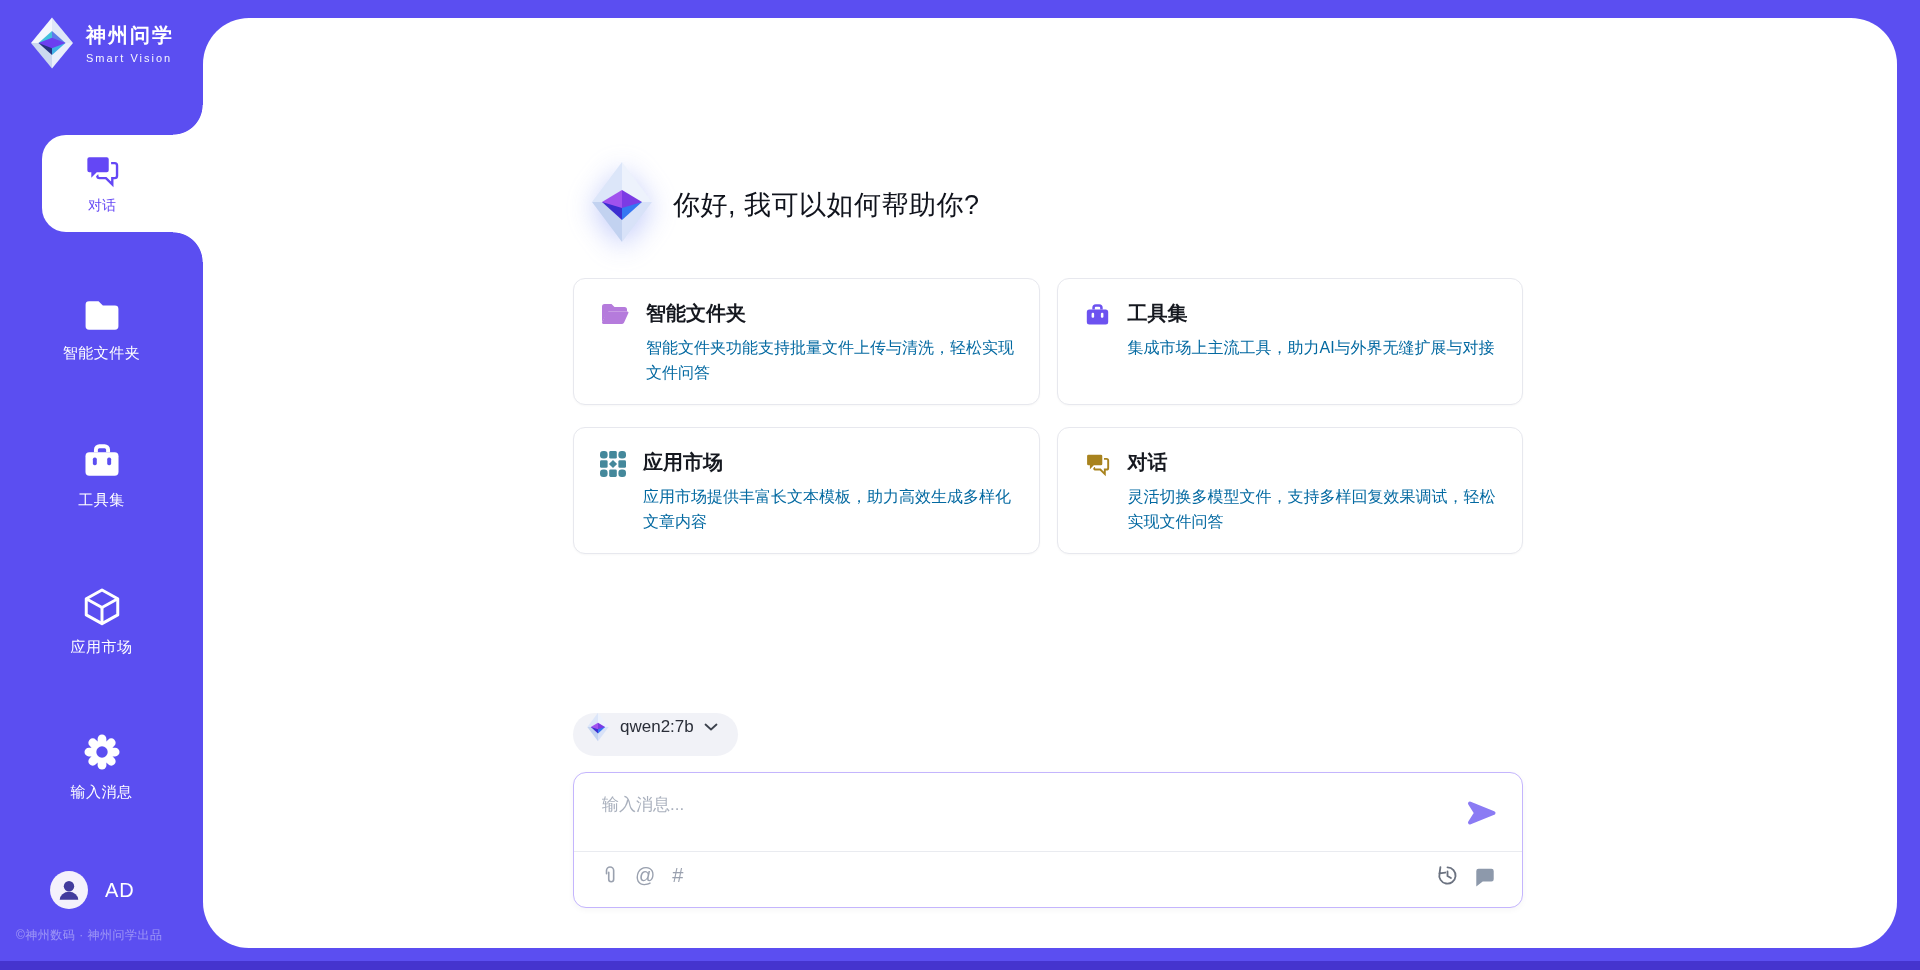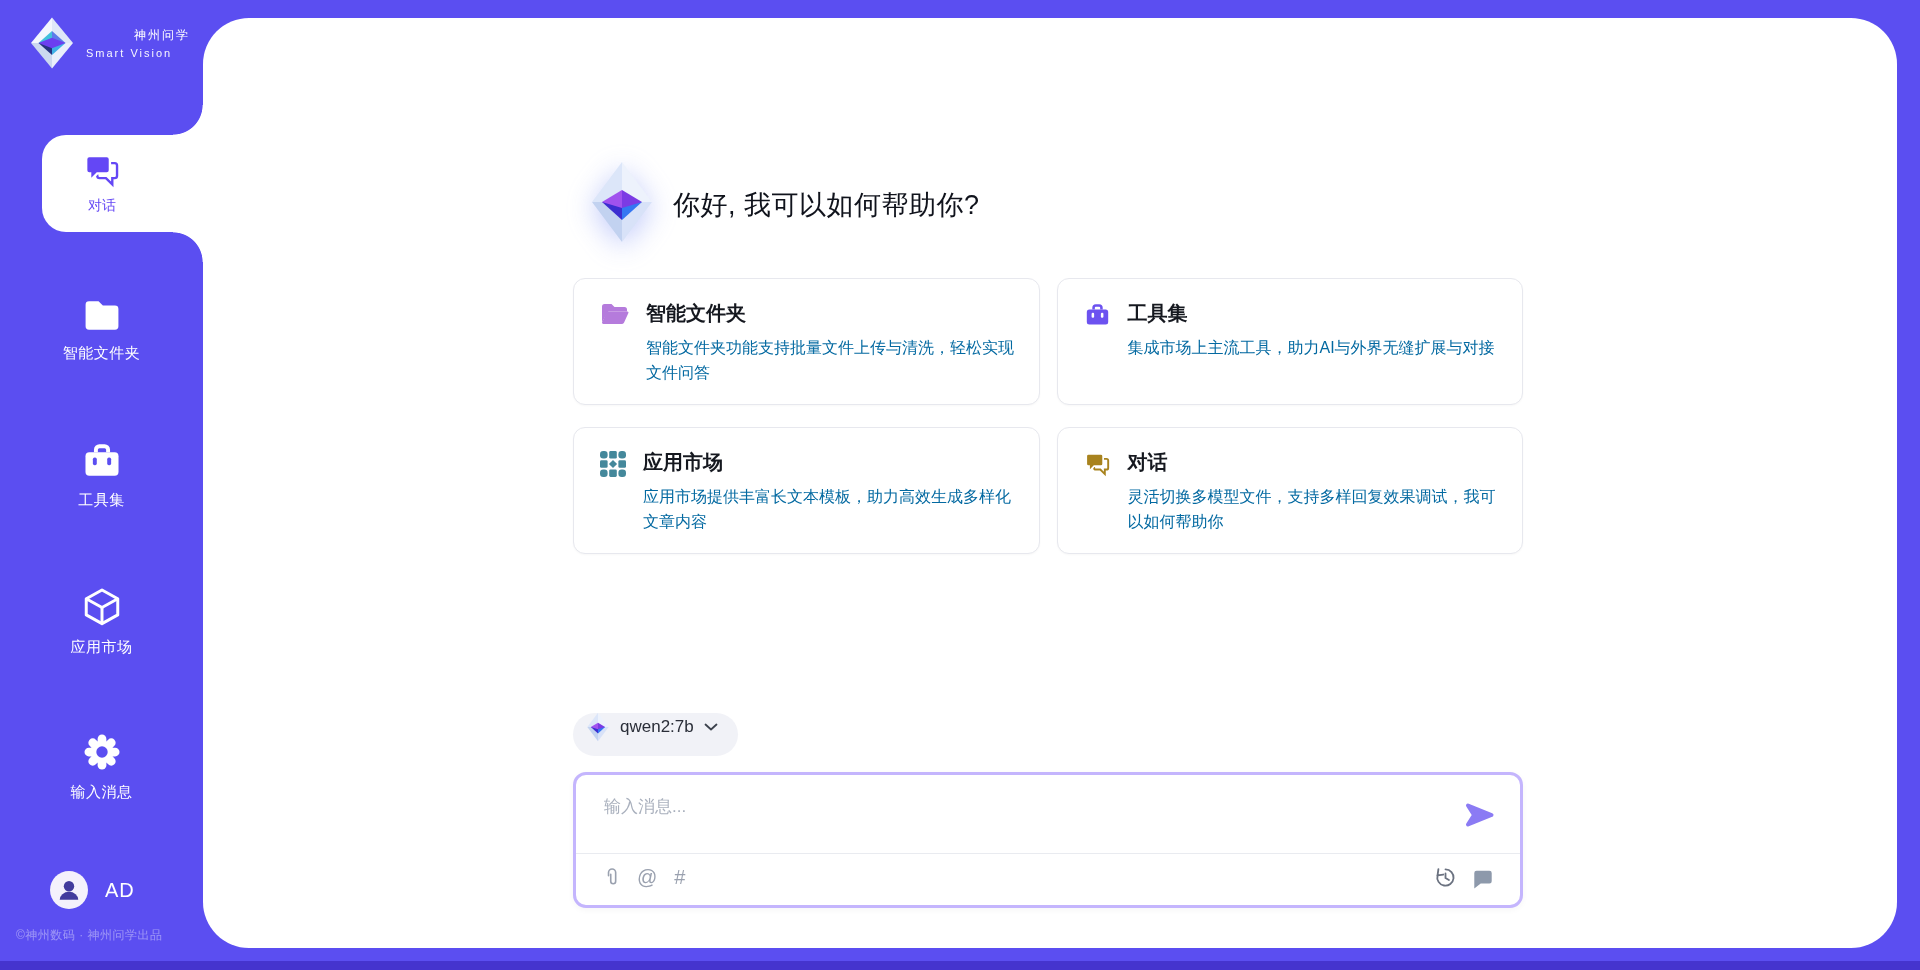--- a/index.html
+++ b/index.html
@@ -15,21 +15,21 @@
     position:absolute; left:203px; top:18px; width:1694px; height:930px;
     background:#ffffff; border-radius:46px; z-index:1;
   }
   .bottom-strip {
     position:absolute; left:0; bottom:0; width:100%; height:9px;
     background:#4534CE; z-index:5;
   }
   
   .brand { position:absolute; left:28px; top:16px; display:flex; align-items:center; gap:10px; z-index:3; }
   .brand-text { display:flex; flex-direction:column; color:#fff; }
-  .brand-name { font-size:12px; font-weight:400; letter-spacing:2px;margin-left:48px; }
+  .brand-name { font-size:20px; font-weight:700; letter-spacing:2px; }
   .brand-sub { font-size:11px; letter-spacing:2px; margin-top:3px; opacity:.95; }
 
   .active-tab {
     position:absolute; left:42px; top:135px; width:161px; height:97px;
     background:#fff; border-radius:24px 0 0 24px; z-index:2; cursor:pointer;
   }
   .tab-inner {
     width:120px; height:100%; display:flex; flex-direction:column;
     align-items:center; justify-content:center; gap:7px;
   }
@@ -68,21 +68,21 @@
 
   .model-pill {
     position:absolute; left:573px; top:713px; height:43px; z-index:3;
     display:inline-flex; align-items:center; gap:10px; padding:0 20px 16px 13px;
     background:#F1F2F7; border-radius:22px; cursor:pointer;
   }
   .model-label { font-size:17px; color:#2a2e38; }
 
   .composer {
     position:absolute; left:573px; top:772px; width:950px; height:136px; z-index:3;
-    background:#fff; border:3px solid #c4b5fd; border-radius:13px;
+    background:#fff; border:1px solid #c4b5fd; border-radius:13px;
     box-shadow:0 2px 6px rgba(16,24,40,.04);
   }
   .composer textarea {
     position:absolute; left:28px; top:20px; width:800px; height:50px;
     border:none; outline:none; resize:none; background:transparent;
     font-family:inherit; font-size:17px; color:#333a46;
   }
   .composer textarea::placeholder { color:#A9B0BD; }
   .send-btn { position:absolute; right:25px; top:27px; width:30px; height:26px; cursor:pointer; }
   .composer-divider { position:absolute; left:0; right:0; top:78px; height:1px; background:#E9EBF0; }
@@ -238,21 +238,21 @@
     </div>
   </div>
 
   <div class="card">
     <svg class="card-icon" width="27" height="27" viewBox="0 0 48 48">
       <path d="M21 14 h19 a3 3 0 0 1 3 3 v13 a3 3 0 0 1 -3 3 h-3 v8 l-8 -8 h-8 a3 3 0 0 1 -3 -3 v-3" fill="none" stroke="#A8831E" stroke-width="3.4"></path>
       <path d="M8 5 h22 a4 4 0 0 1 4 4 v14 a4 4 0 0 1 -4 4 H18 l-9 9 v-9 H8 a4 4 0 0 1 -4 -4 V9 a4 4 0 0 1 4 -4 z" fill="#A8831E" stroke="#ffffff" stroke-width="3"></path>
     </svg>
     <div>
       <div class="card-title">对话</div>
-      <div class="card-desc">灵活切换多模型文件，支持多样回复效果调试，我可以如何帮助你</div>
+      <div class="card-desc">灵活切换多模型文件，支持多样回复效果调试，轻松实现文件问答</div>
     </div>
   </div>
 
 </div>
 
 <div class="model-pill">
   <svg width="24" height="30" viewBox="0 0 64 84">
     <polygon points="32,2 2,42 32,42" fill="#DCE6F9"></polygon>
     <polygon points="32,2 62,42 32,42" fill="#EDF2FC"></polygon>
     <polygon points="2,42 32,82 32,42" fill="#C2D2F0"></polygon>

